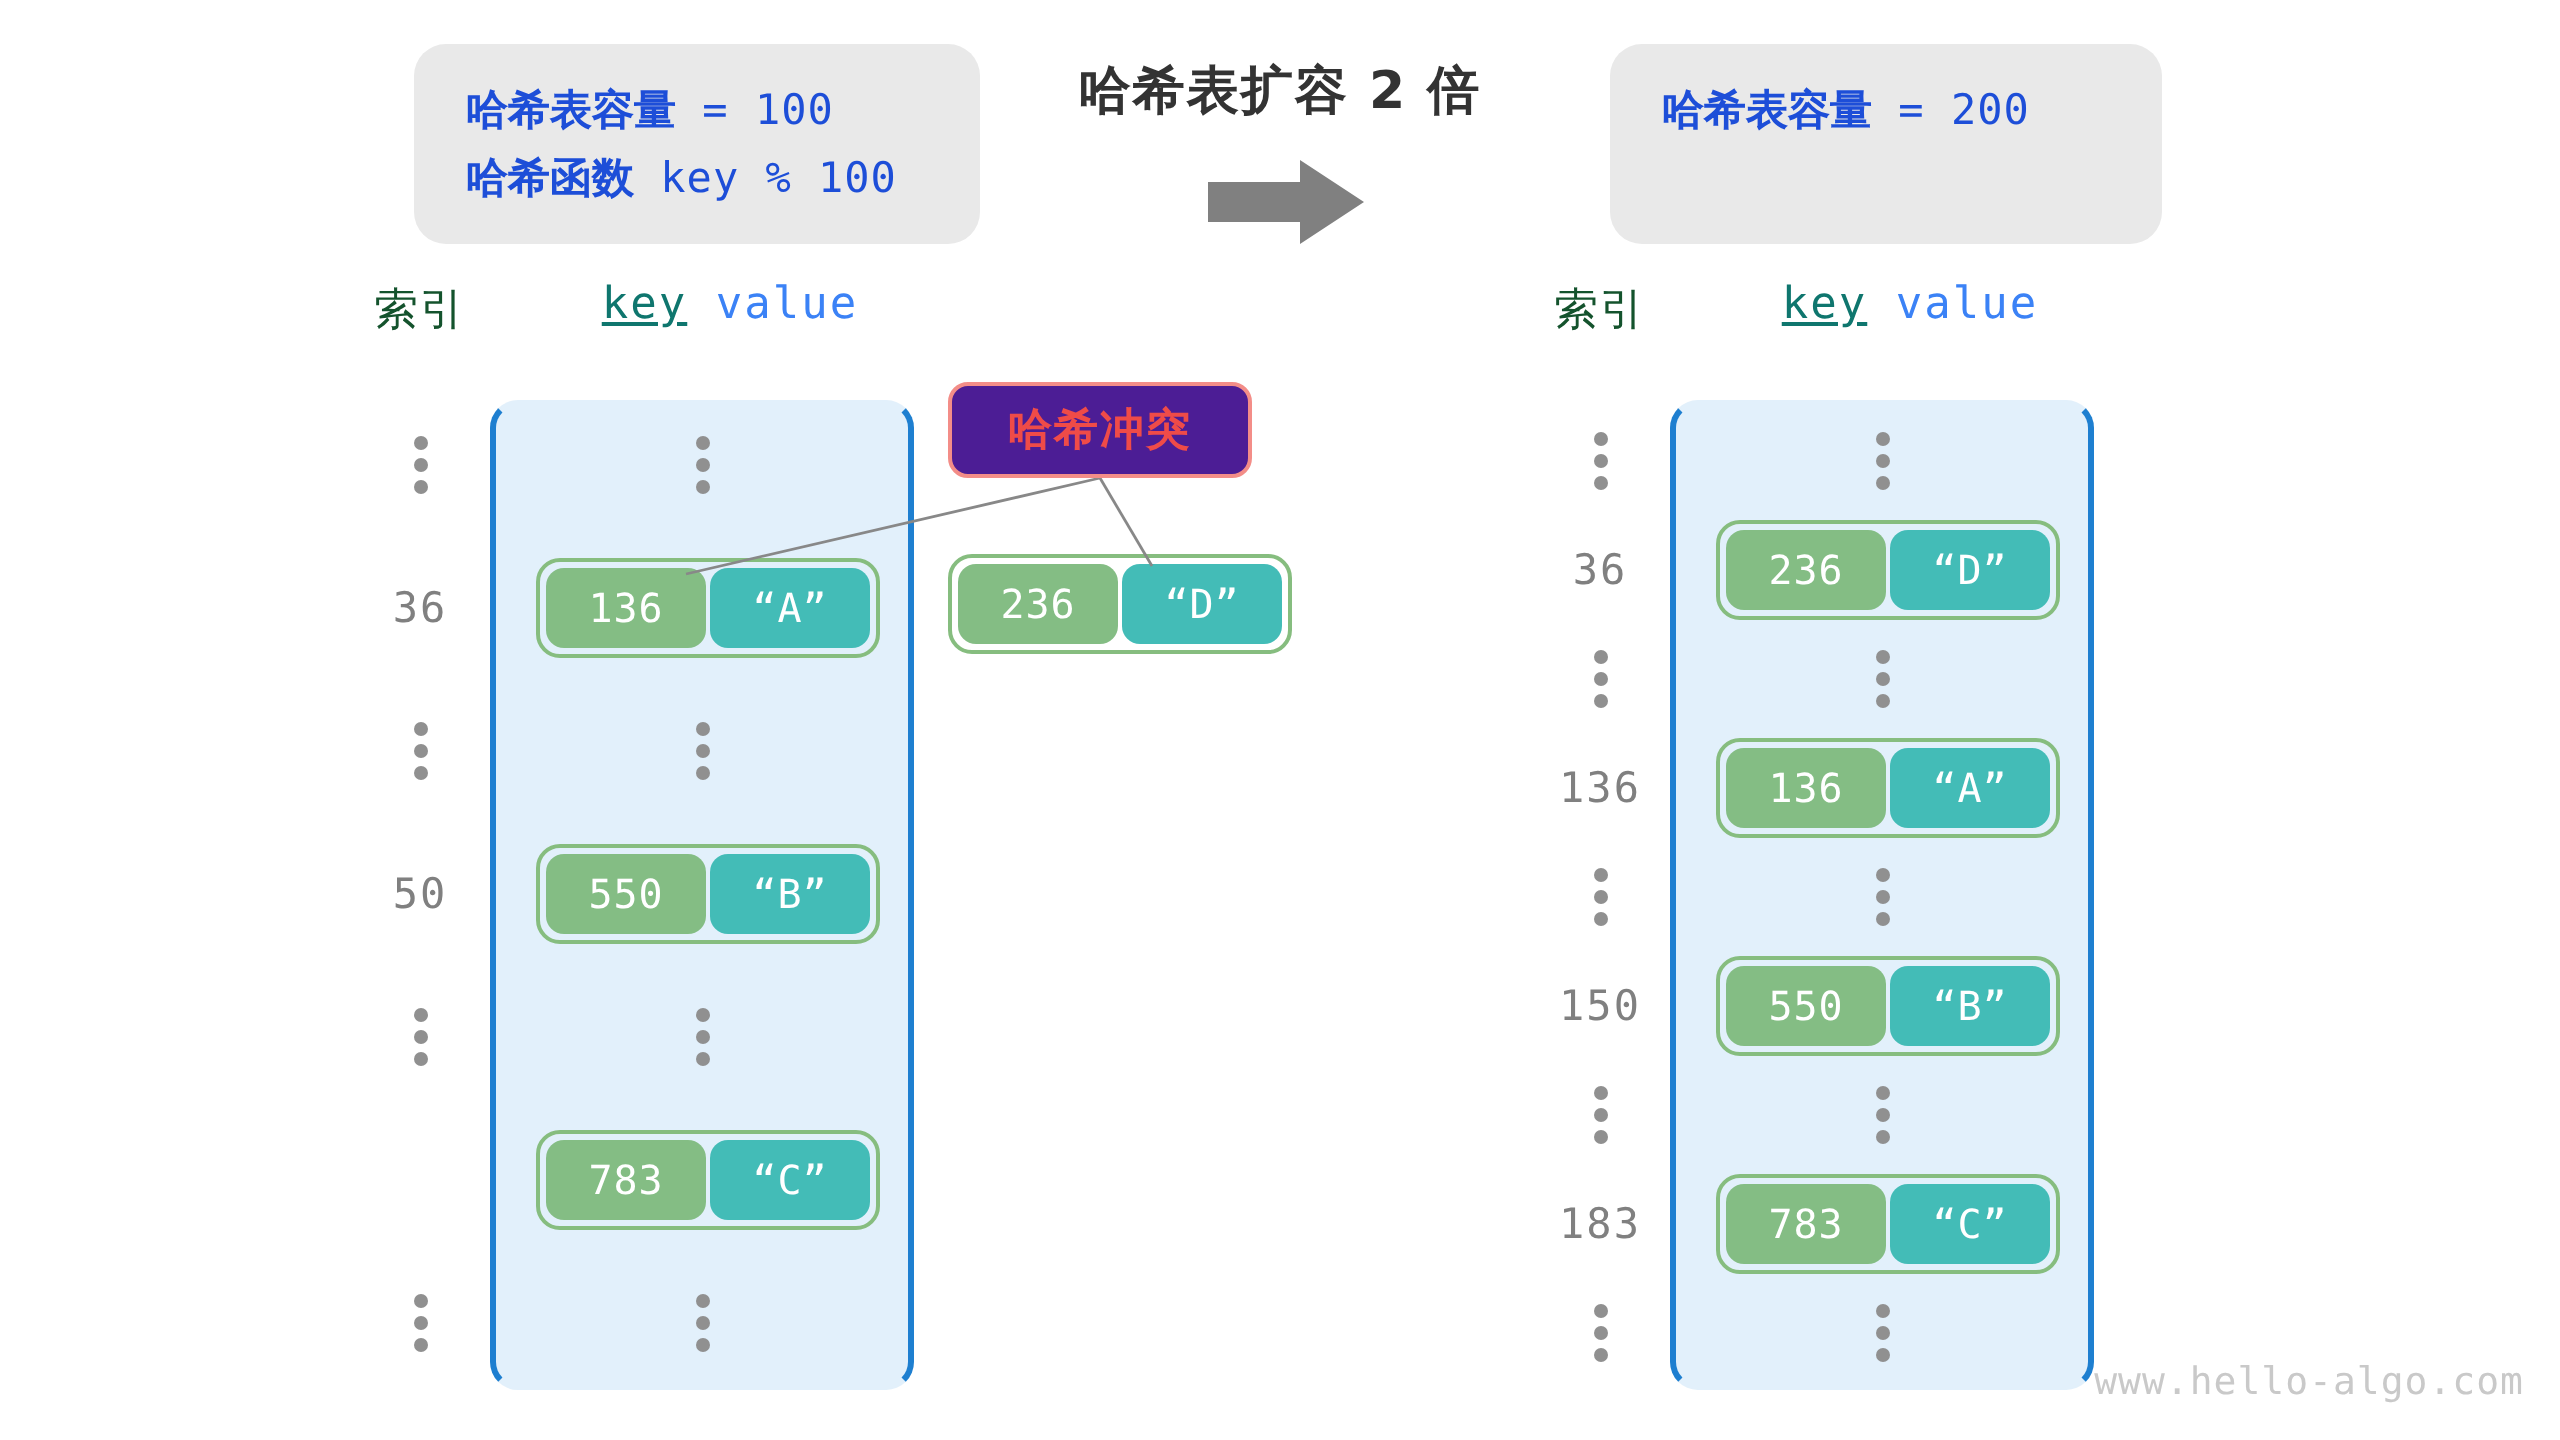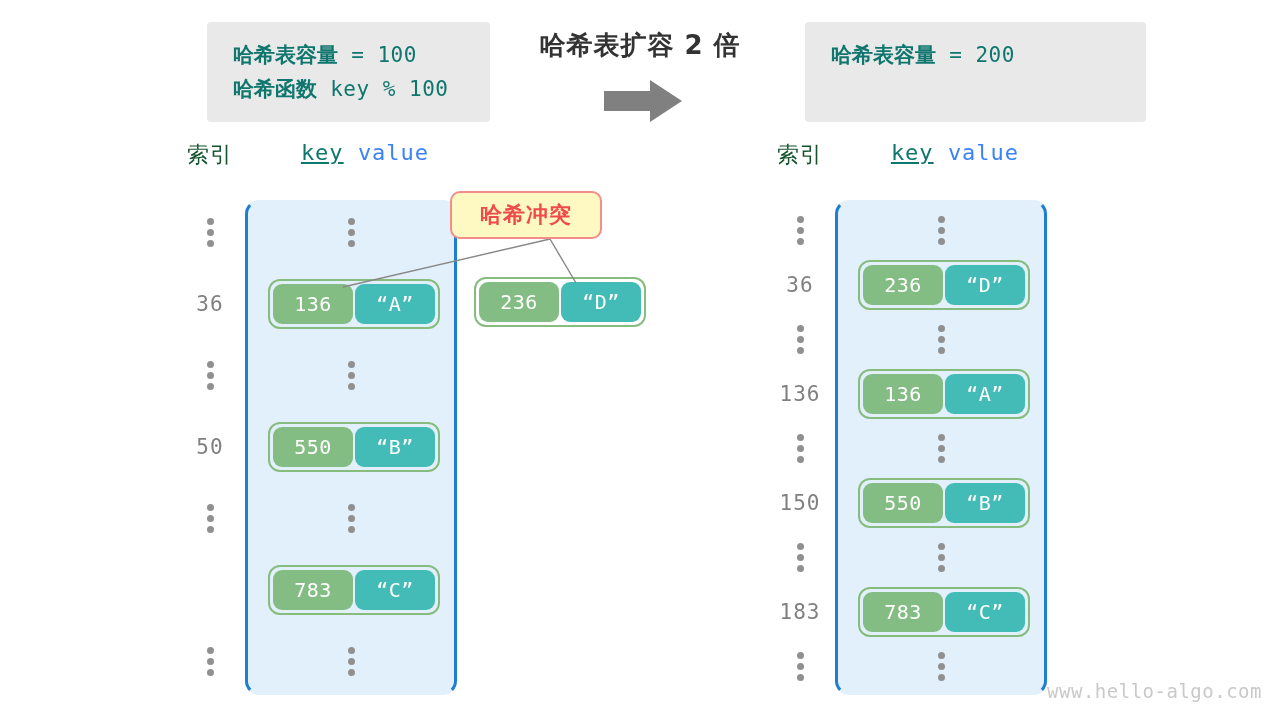--- a/index.html
+++ b/index.html
@@ -18,42 +18,42 @@
     position: absolute;
     inset: 0;
     width: 1280px;
     height: 720px;
   }
 
   
   .info-box {
     position: absolute;
     background: #e9e9e9;
-    border-radius: 4px;
+    border-radius: 16px;
     padding: 16px 26px 18px 26px;
     box-sizing: border-box;
-    color: #0f766e;
+    color: #1d4ed8;
     font-size: 21px;
     line-height: 34px;
     white-space: nowrap;
     letter-spacing: 0.5px;
   }
   .info-line {
     display: block;
   }
   .info-line .cn {
     font-family: "DejaVu Sans", "Liberation Sans", sans-serif;
     font-weight: bold;
     letter-spacing: 0px;
   }
   .info-line .mono {
     font-family: "DejaVu Sans Mono", "Liberation Mono", monospace;
   }
   #info-left  { left: 207px; top: 22px;  width: 283px; height: 100px; }
-  #info-right { left: 805px; top: 22px;  width: 341px; height: 100px; }
+  #info-right { left: 805px; top: 22px;  width: 276px; height: 100px; }
 
   
   #center-title {
     position: absolute;
     left: 520px;
     top: 28px;
     width: 240px;
     text-align: center;
     font-family: "DejaVu Sans", "Liberation Sans", sans-serif;
     font-weight: bold;
@@ -201,25 +201,25 @@
     position: absolute;
     left: 474px;
     top: 277px;
     width: 172px;
     height: 50px;
   }
 
   
   #collision-badge {
     position: absolute;
-    left: 450px;
+    left: 474px;
     top: 191px;
     width: 152px;
     height: 48px;
-    background: #fef9c3;
+    background: #4c1d95;
     border: 2px solid #f38d88;
     border-radius: 10px;
     box-sizing: border-box;
     display: flex;
     align-items: center;
     justify-content: center;
     color: #ef4b48;
     font-family: "DejaVu Sans", "Liberation Sans", sans-serif;
     font-weight: bold;
     font-size: 22px;

